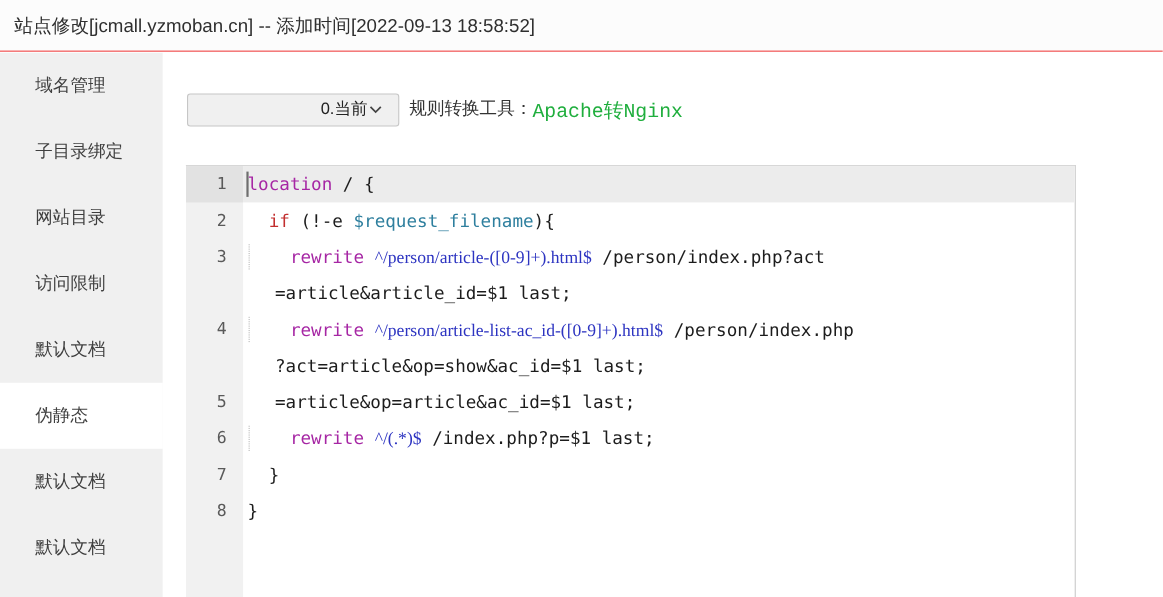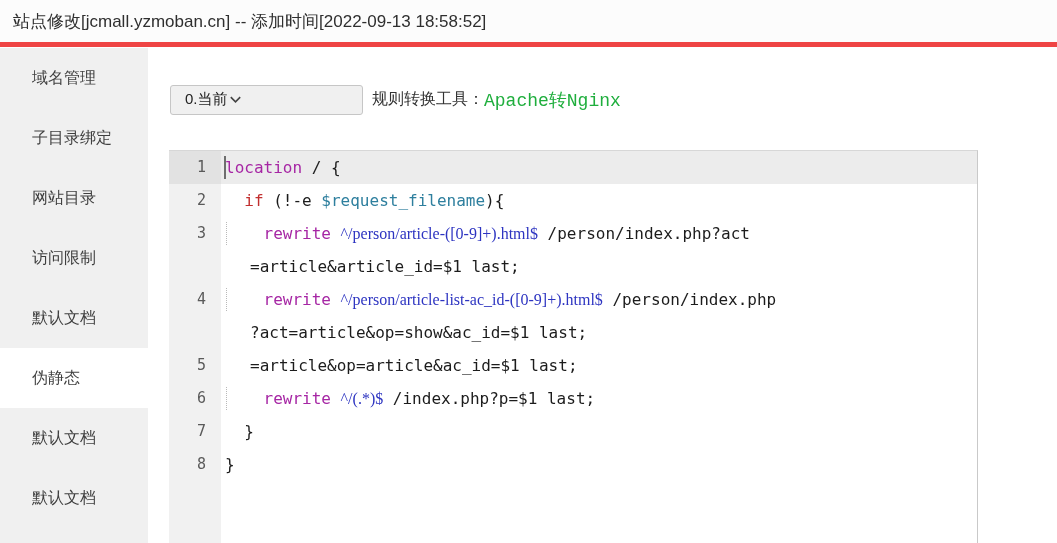--- a/index.html
+++ b/index.html
@@ -1,35 +1,35 @@
 <!DOCTYPE html>
 <html style="--c-accent: #1fae3d; --c-kw: #a626a4; --c-cond: #c22f2f; --c-re: #2d34c1; --c-var: #2e7f9e; --c-pl: #1c1c1c;"><head>
 <meta charset="utf-8">
 <style>
   * { margin:0; padding:0; box-sizing:border-box; }
   html,body { width:1057px; height:543px; overflow:hidden; background:#fff;
     font-family:"Liberation Sans","DejaVu Sans",sans-serif; }
 
   
   .titlebar { position:absolute; left:0; top:0; width:1057px; height:47px;
-    background:#fcfcfc; border-bottom:5px solid #ef4444; display:flex; align-items:center; }
+    background:#fcfcfc; border-bottom:1px solid #ef4444; display:flex; align-items:center; }
   .titlebar .title { padding-left:13px; font-size:17px; color:#2f2f2f; }
 
   
   .sidebar { position:absolute; left:0; top:48px; width:148px; bottom:0; background:#f0f0f0; }
   .side-item { height:60px; display:flex; align-items:center; padding-left:32px;
     font-size:16px; color:#3f3f3f; cursor:pointer; }
   .side-item.selected { background:#ffffff; }
 
   
   .main { position:absolute; left:148px; top:48px; right:0; bottom:0; background:#fff; }
 
   .toolbar { position:absolute; left:22px; top:30px; height:43px; display:flex; align-items:center; }
   .rule-select { width:193px; height:30px; background:#f0f0f0; border:1px solid #c6c6c6;
-    border-radius:3px; display:flex; align-items:center; justify-content:flex-start;
+    border-radius:3px; display:flex; align-items:center; justify-content:flex-end;
     padding:0 13px 0 14px; font-size:15px; color:#222; cursor:pointer; }
   .tool-text { margin-left:9px; font-size:16px; color:#333; }
   .tool-link { font-size:18px; color:var(--c-accent); text-decoration:none; cursor:pointer;font-family:Liberation Mono, monospace; }
 
   
   .editor { position:absolute; left:21px; top:102px; width:809px; bottom:0;
     border-top:1px solid #d7d7d7; border-right:1px solid #c9c9c9; background:#fff;
     font-family:"DejaVu Sans Mono","Liberation Mono",monospace; overflow:hidden; }
   .editor::before { content:""; position:absolute; left:0; top:0; bottom:0; width:52px;
     background:#f1f1f1; }

